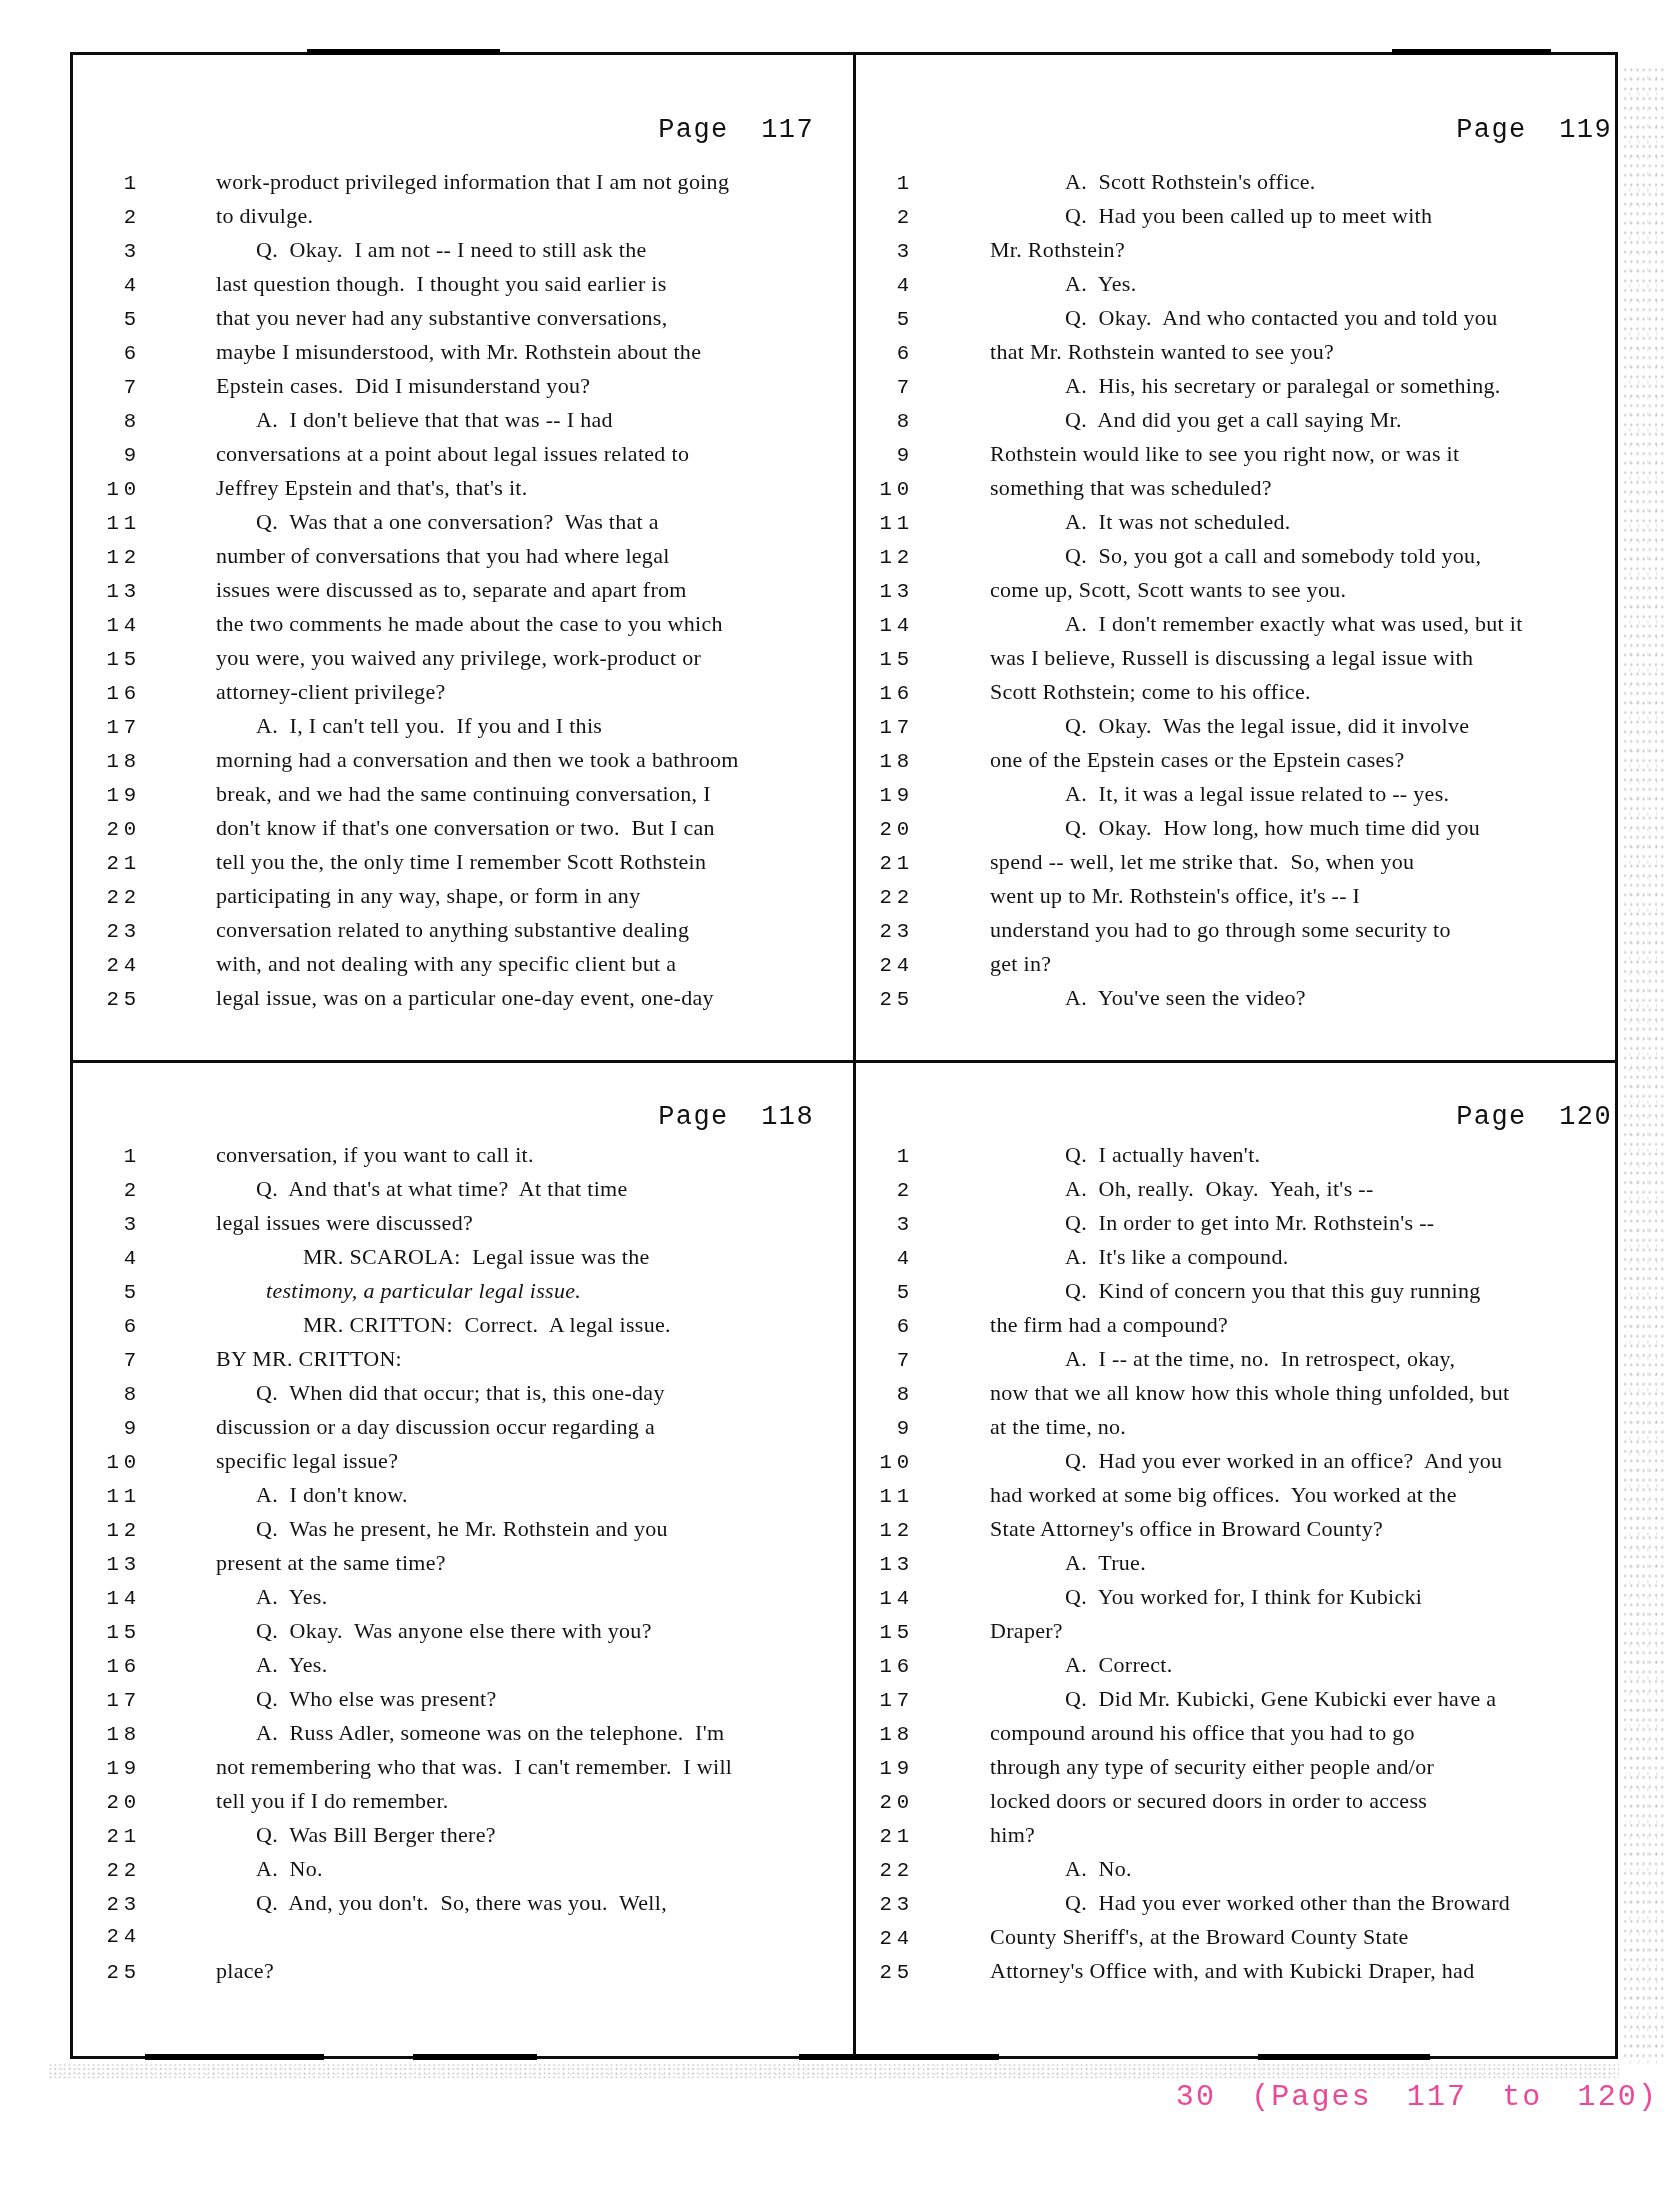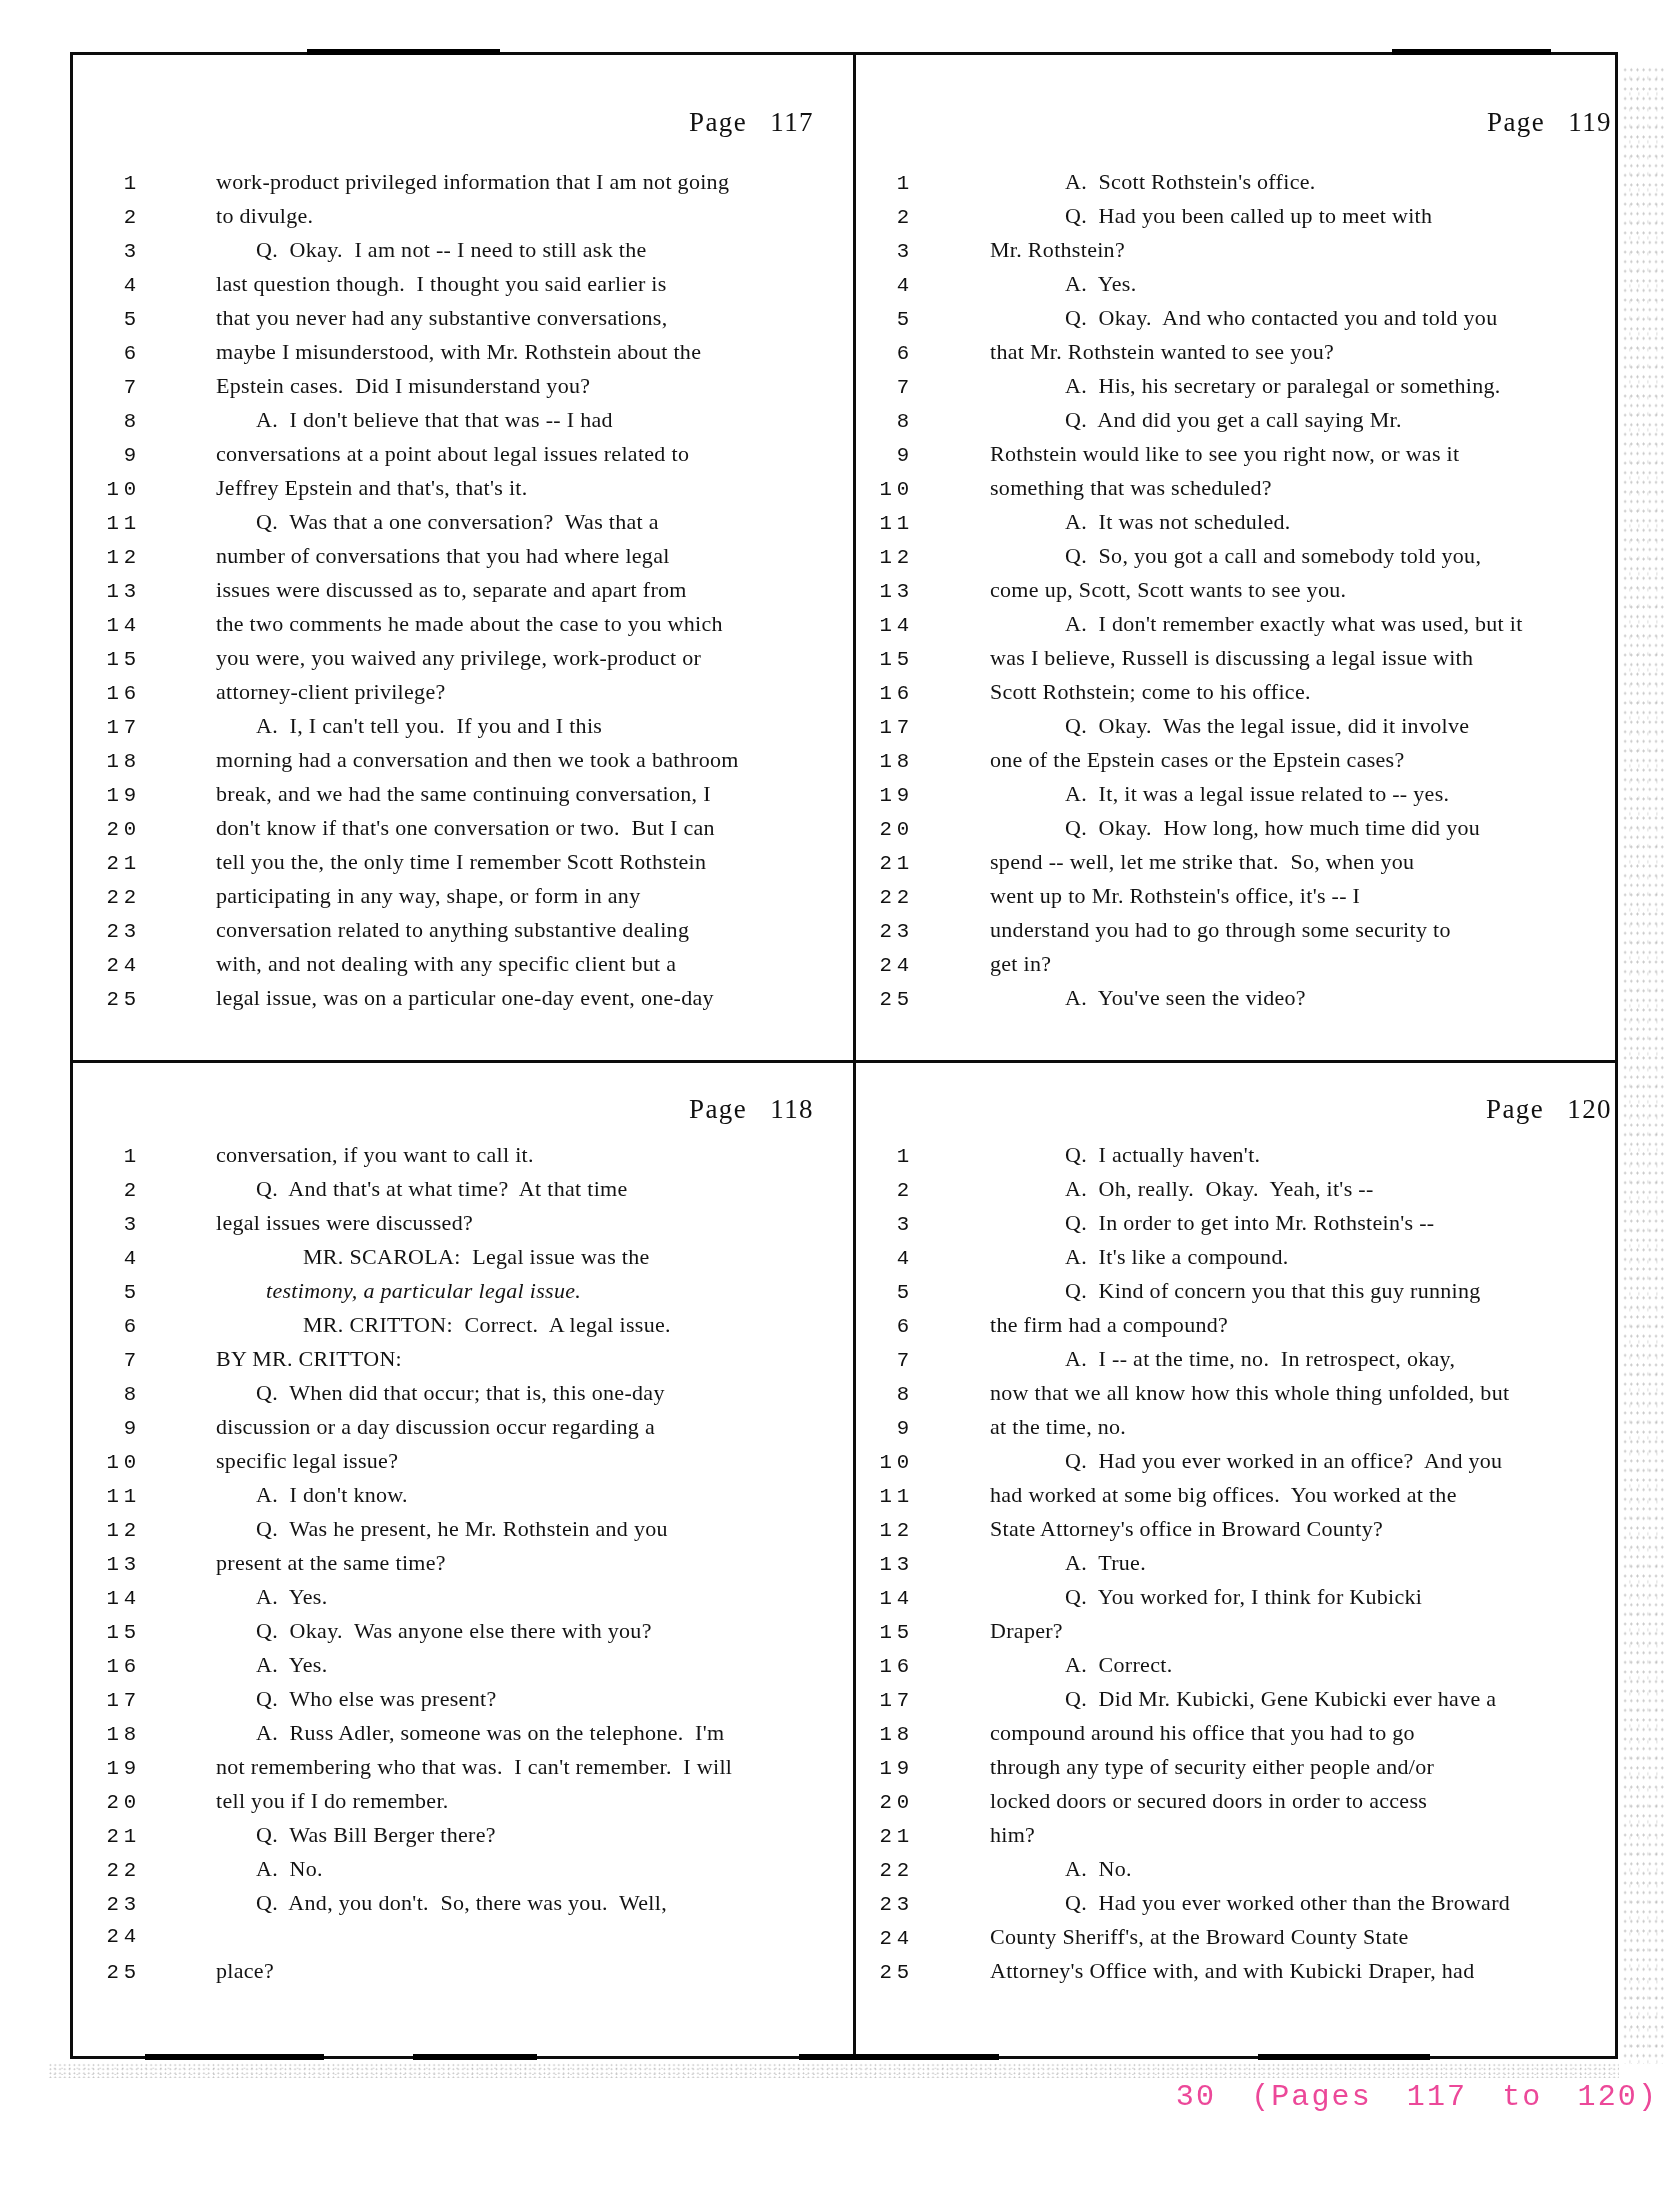--- a/index.html
+++ b/index.html
@@ -51,22 +51,22 @@
       radial-gradient(#0000002e 0.7px, transparent 1px);
     background-size:4.8px 4.1px, 7.6px 6.2px;
     background-position:0 0, 2.8px 2.1px;
   }
   
   .quad{
     position:absolute;
     width:769px;
   }
   .quad .pg-header{
-    position:absolute;top:4px;
-    font-family:Liberation Serif, serif;
+    position:absolute;top:12px;
+    font-family:Liberation Mono, monospace;
     font-size:27px;
     letter-spacing:1.4px;
     word-spacing:15px;
     white-space:pre;
     color:#111;
   }
   .rows{position:absolute;left:0;width:100%;}
   .row{
     display:flex;
     height:34px;

